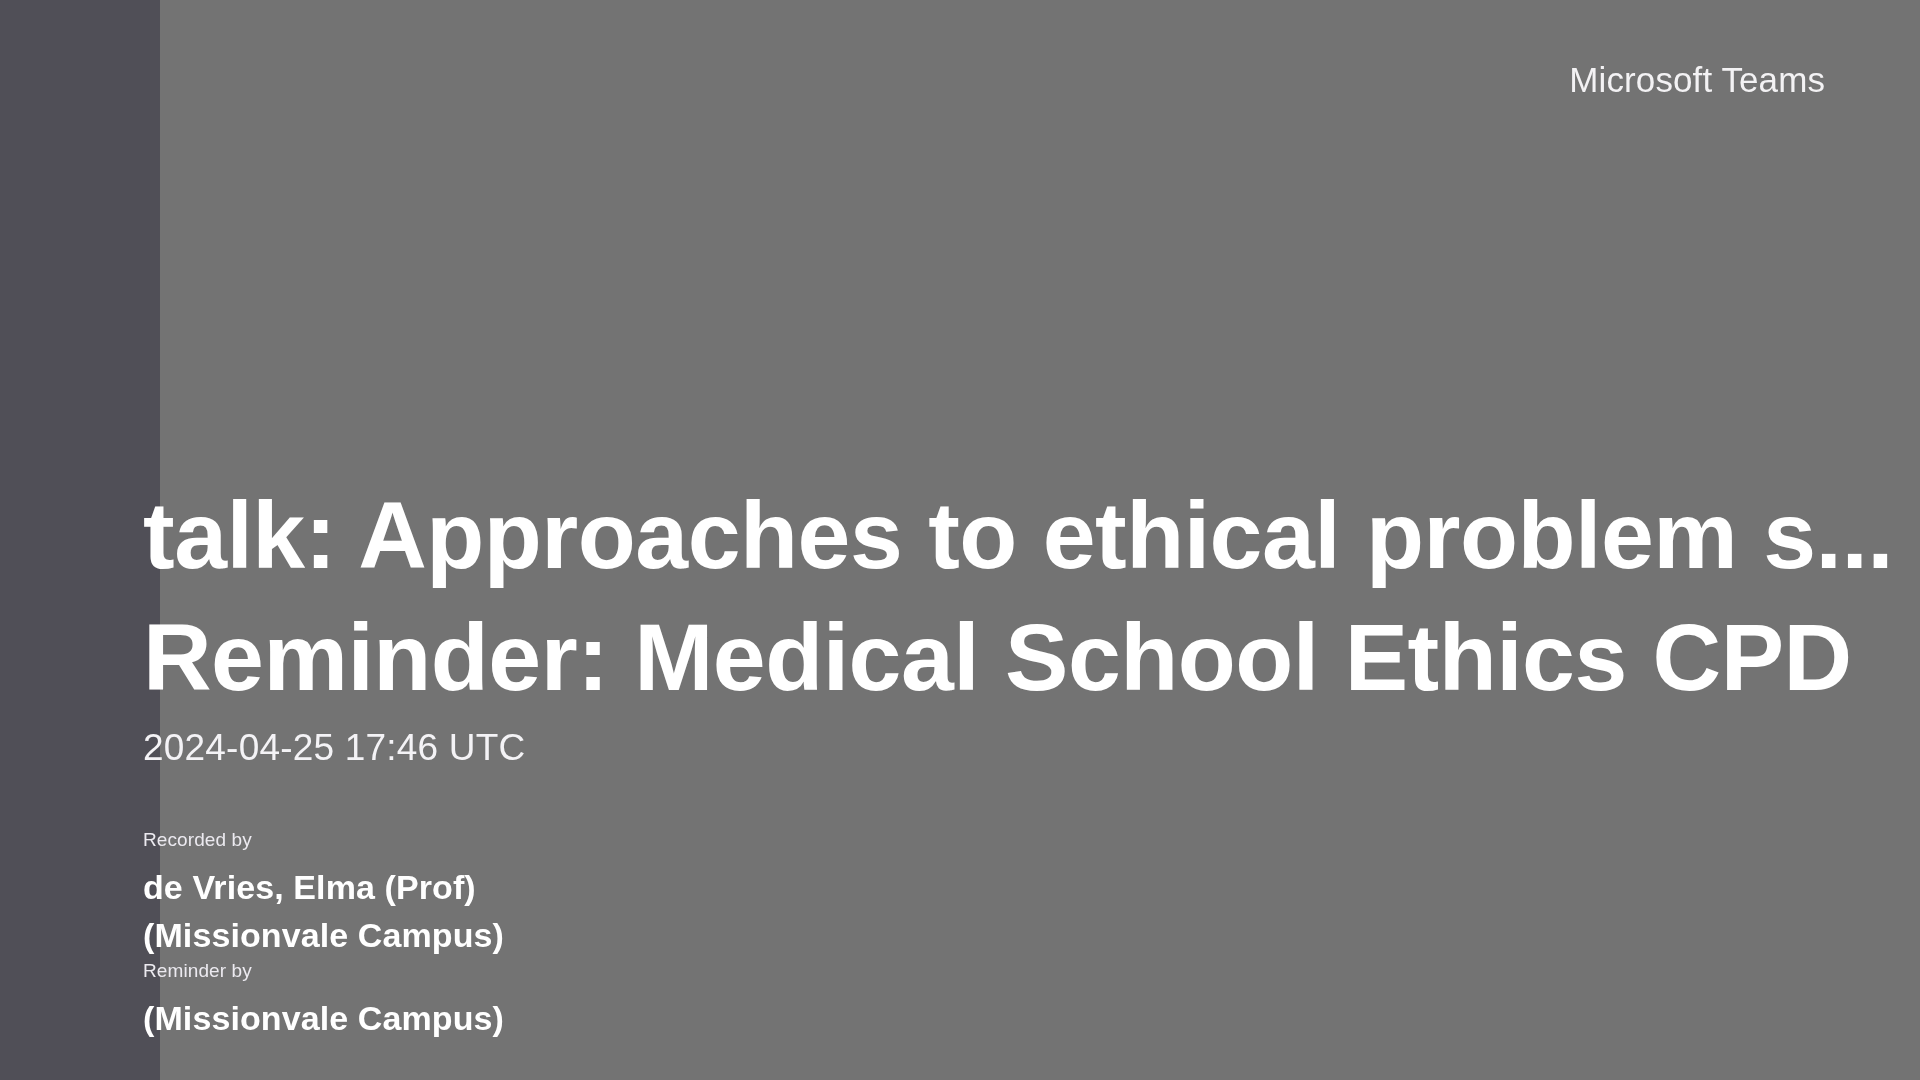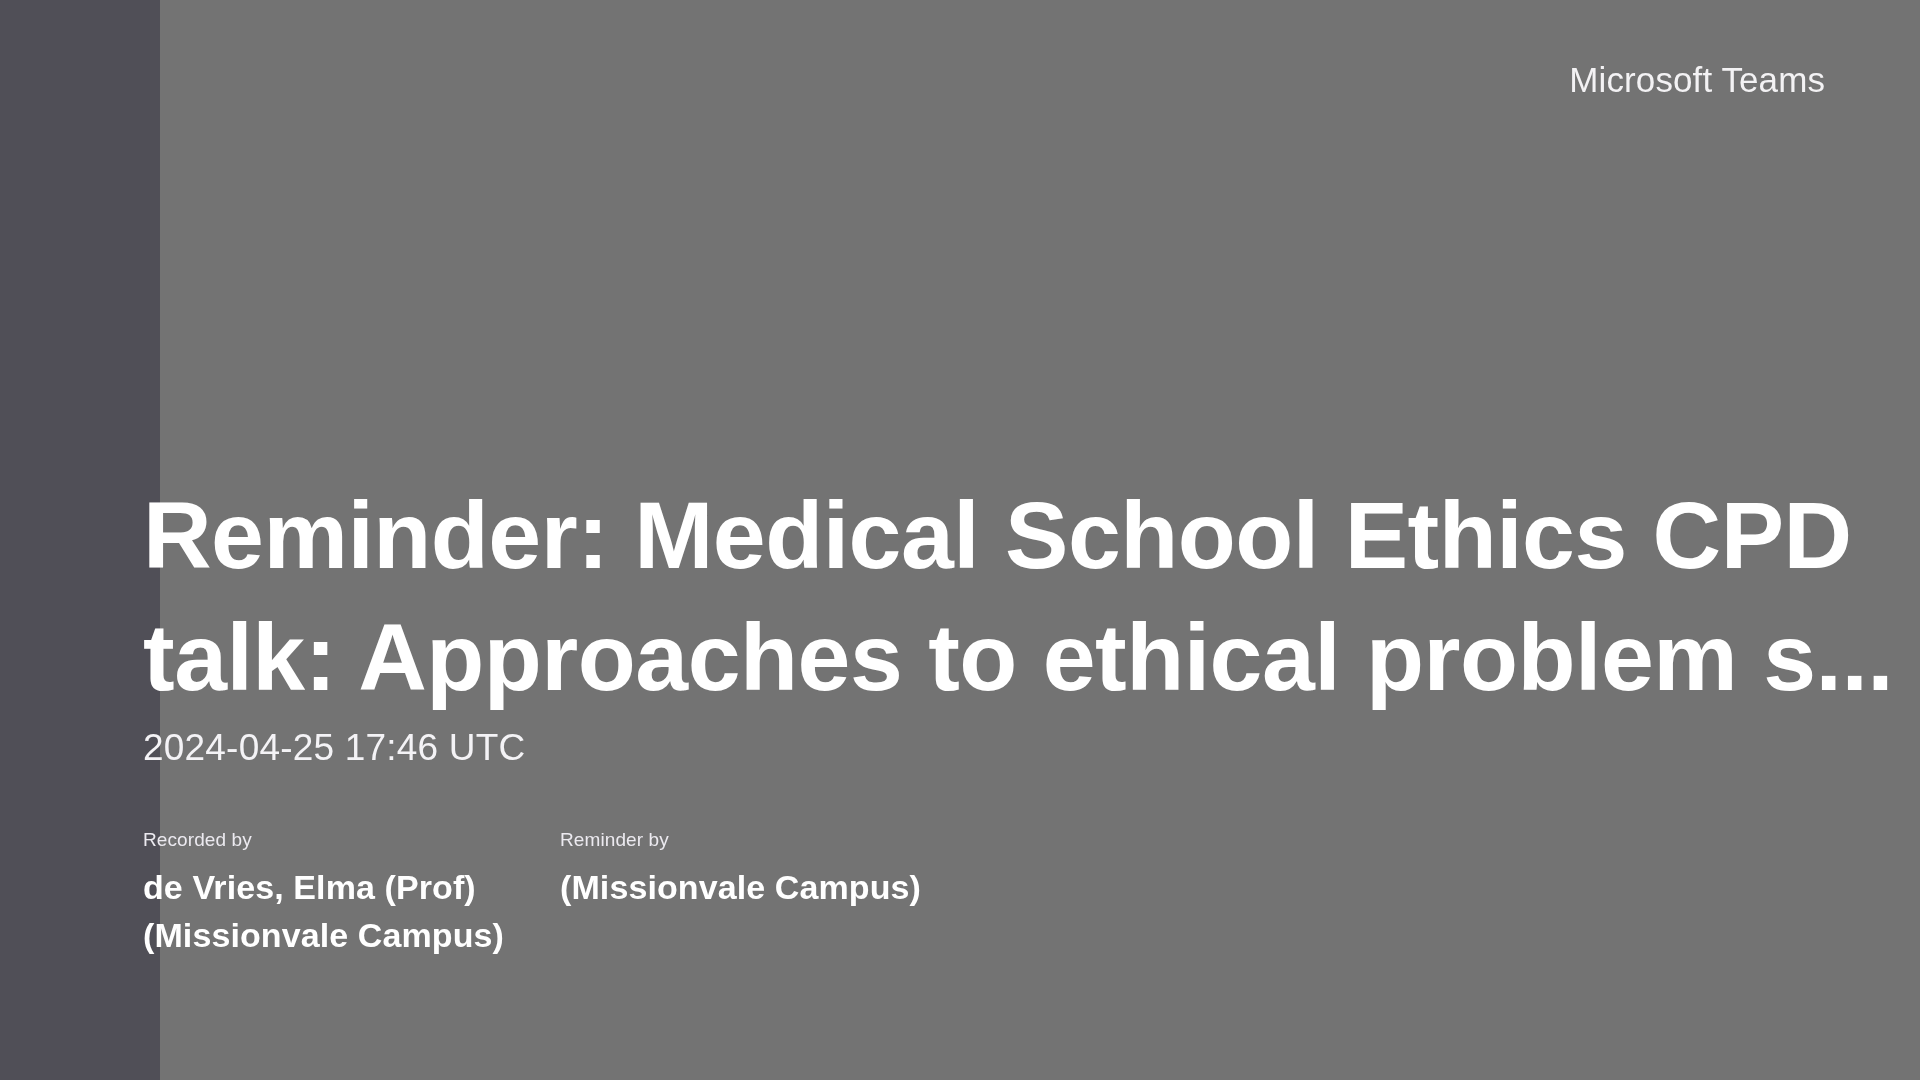--- a/index.html
+++ b/index.html
@@ -80,21 +80,21 @@
     color: #f4f3f6;
     white-space: nowrap;
   }
 
   
   .meta {
     position: absolute;
     left: 143px;
     top: 828px;
     display: flex;
-    flex-direction: row;
+    flex-direction: column;
   }
 
   .meta-col {
     display: flex;
     flex-direction: column;
   }
 
   .meta-col.recorded { width: 417px; }
   .meta-col.organized { width: 600px; }
 
@@ -125,22 +125,22 @@
 <body>
 
 <div id="card">
 
   <div class="edge-strip"></div>
 
   <div class="brand">Microsoft Teams</div>
 
   <div class="content">
     <div class="title">
+      <span class="title-line">talk: Approaches to ethical problem s...</span>
       <span class="title-line">Reminder: Medical School Ethics CPD</span>
-      <span class="title-line">talk: Approaches to ethical problem s...</span>
     </div>
     <div class="datetime">2024-04-25 17:46 UTC</div>
   </div>
 
   <div class="meta">
 
     <div class="meta-col recorded">
       <div class="meta-label">Recorded by</div>
       <div class="meta-value">
         <span class="vline">de Vries, Elma (Prof)</span>

